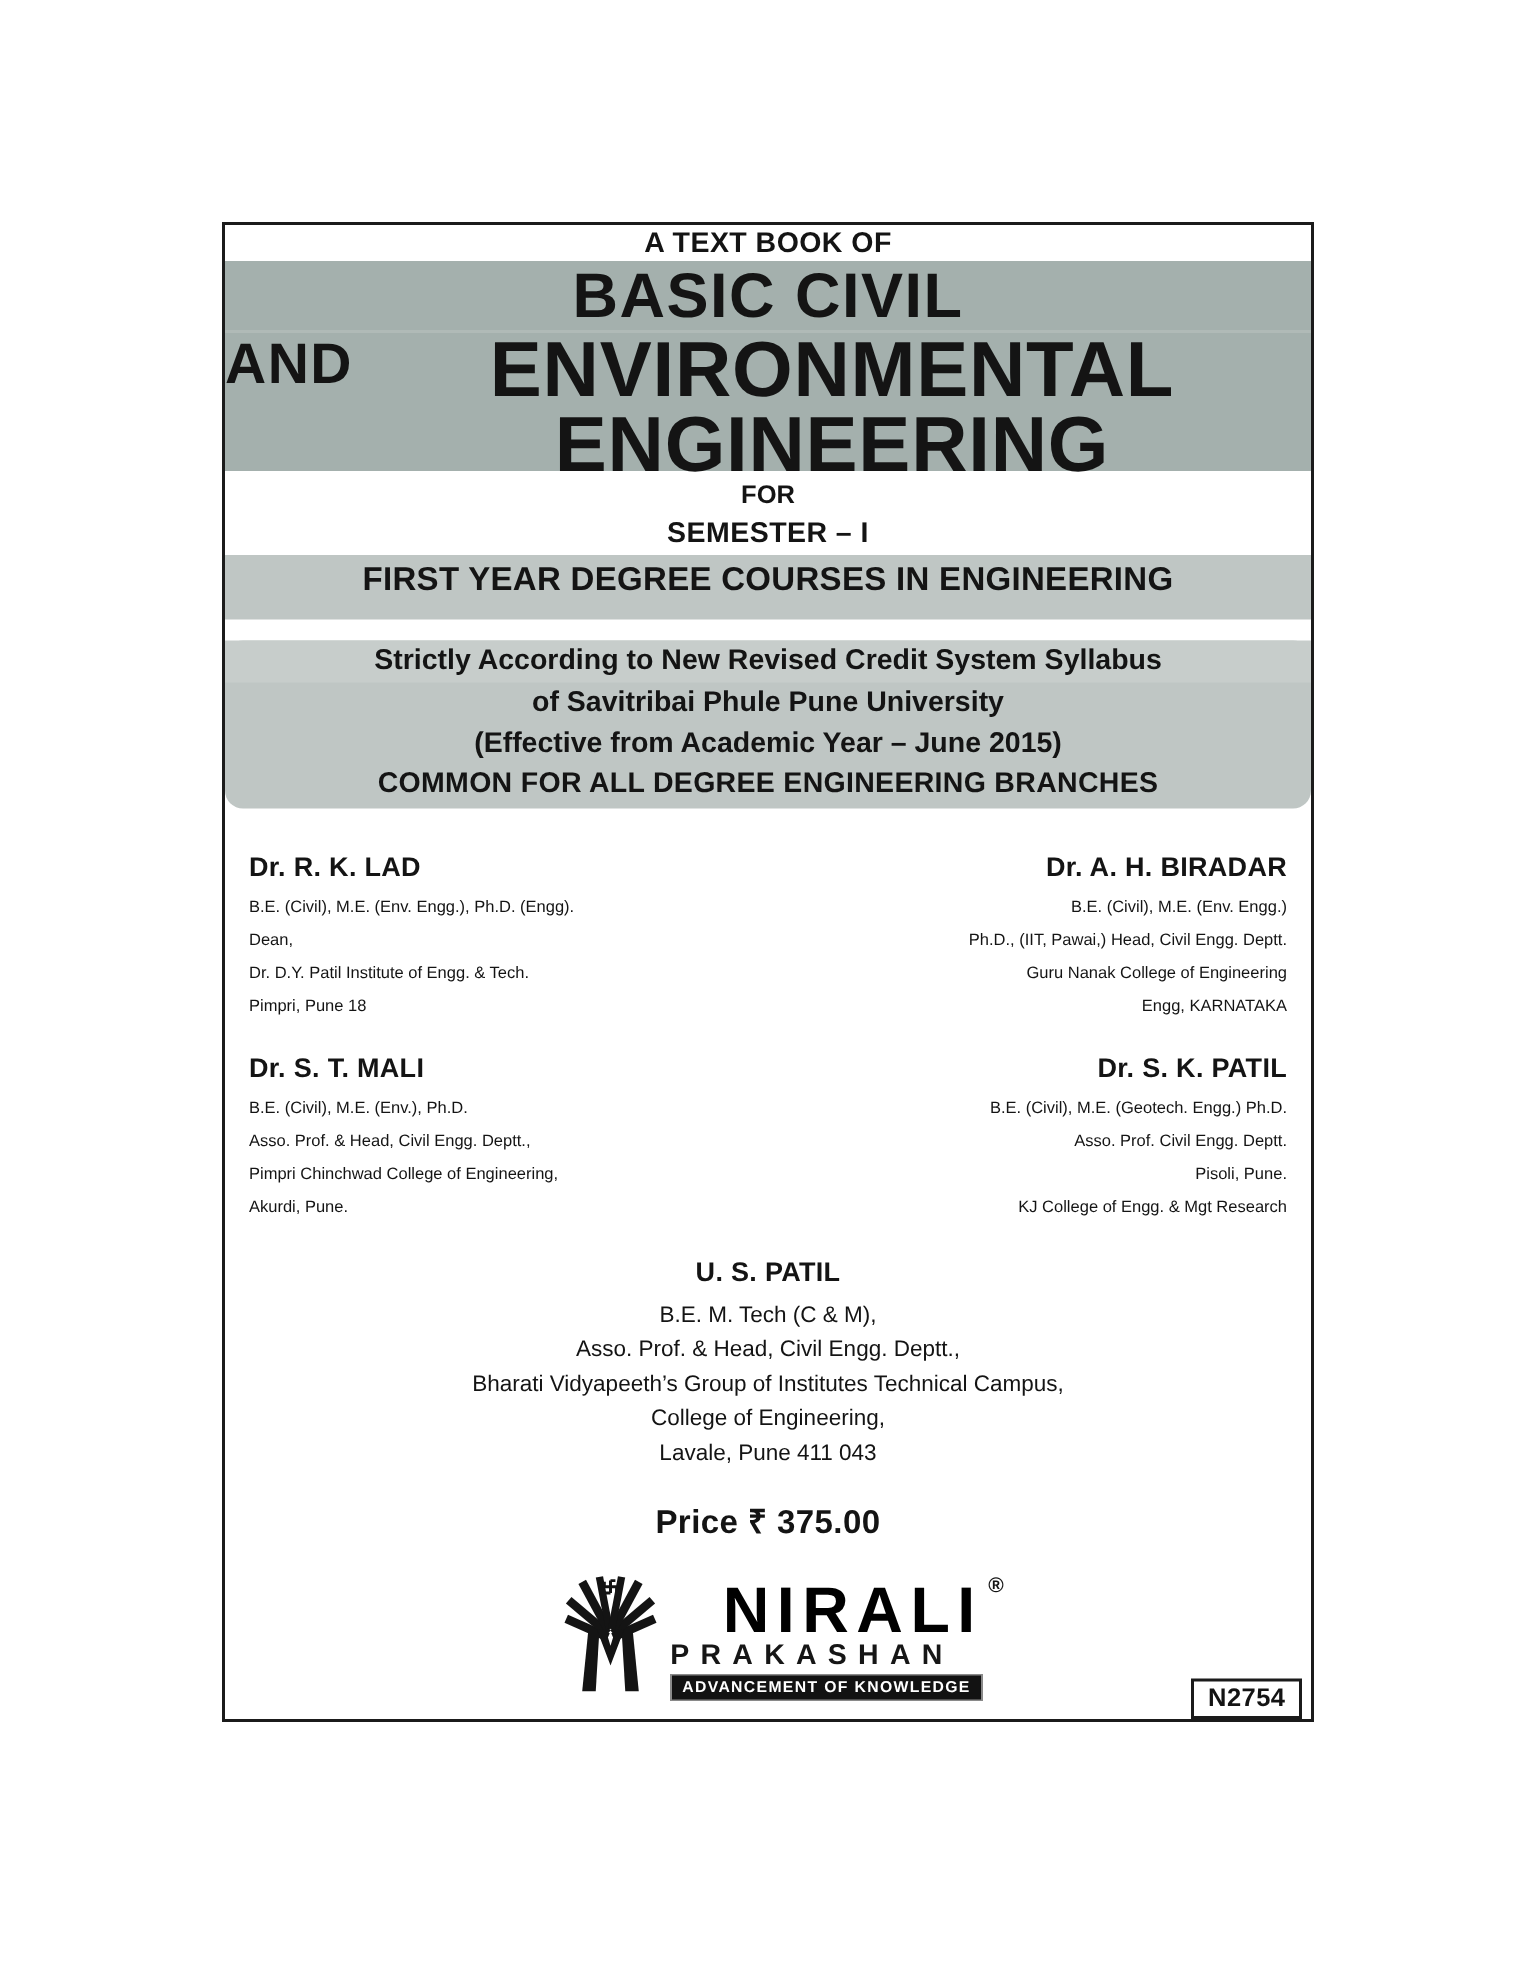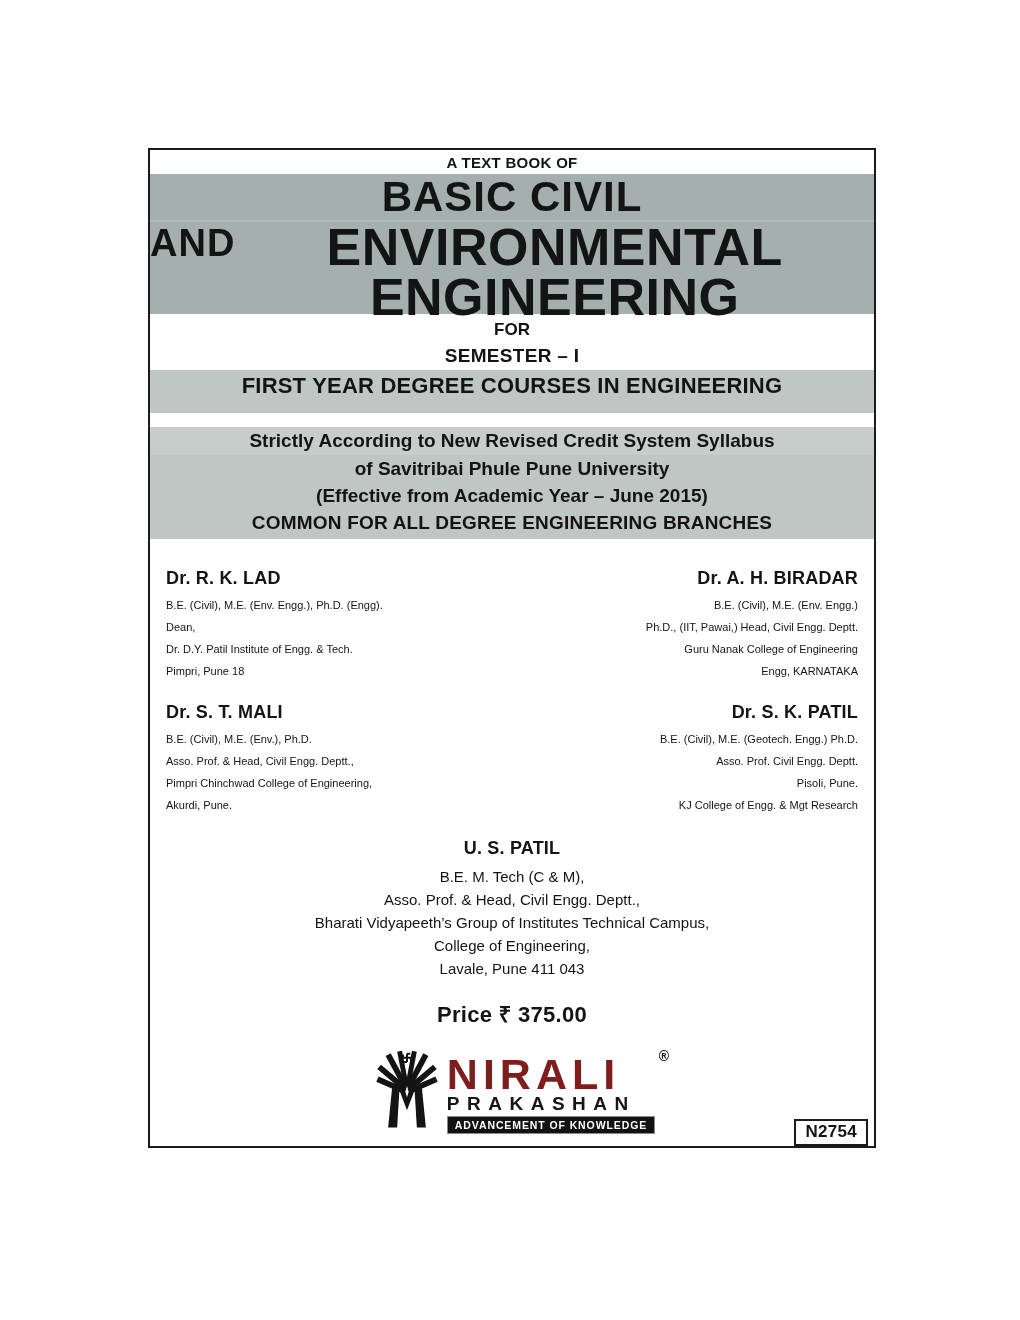--- a/index.html
+++ b/index.html
@@ -8,37 +8,37 @@
     width:1020px; height:1320px; position:relative;
     font-family:"Liberation Sans", sans-serif; color:#141414;
   }
   .page {
     position:absolute; left:148px; top:148px; width:728px; height:1000px;
     border:2px solid #1b1b1b; background:#ffffff; overflow:hidden;
   }
   .abs { position:absolute; left:0; right:0; }
   .center { text-align:center; }
 
-  .tagline { top:2px; height:22px; font-size:15px; font-weight:bold; line-height:22px; letter-spacing:.3px; }
+  .tagline { top:2px; height:22px; font-size:19px; font-weight:bold; line-height:22px; letter-spacing:.3px; }
 
   .band-dark  { background:#a4b0ad; }
   .band-light { background:#bfc6c4; }
 
   .title-band1 { top:24px; height:46px; display:flex; align-items:center; justify-content:center; }
   .title-band2 { top:70px; height:94px; border-top:2px solid #b0bab7; display:flex; flex-direction:row; justify-content:center; }
   .title-line1 { font-size:42px; font-weight:bold; letter-spacing:1px; }
   .title-line2 { font-size:38px; font-weight:bold; line-height:42px; letter-spacing:1px; }
   .title-line3 { font-size:52px; font-weight:bold; line-height:50px; letter-spacing:.5px; }
 
   .for-label { top:167px; height:25px; font-size:17px; font-weight:bold; line-height:25px; }
   .semester  { top:192px; height:27px; font-size:19px; font-weight:bold; line-height:27px; letter-spacing:.3px; }
 
   .course-band { top:220px; height:43px; font-size:22px; font-weight:bold; line-height:31px; letter-spacing:.2px; }
 
-  .syllabus { top:277px; height:112px; font-weight:bold; font-size:19px; }
+  .syllabus { top:277px; height:112px; font-weight:bold; font-size:19px;border-radius:12px; }
   .syllabus .line { line-height:27px; }
   .syllabus .line:first-child { background:#c7cdcb; height:28px; line-height:28px; }
   .syllabus .line:last-child { letter-spacing:.2px; }
 
   .authors-row { position:absolute; left:16px; right:16px; display:flex; justify-content:space-between; }
   .row1 { top:418px; }
   .row2 { top:552px; }
   .author { max-width:48%; }
   .author.right { text-align:right; }
   .author-name { font-size:18px; font-weight:bold; margin-bottom:5px; letter-spacing:.2px; }
@@ -46,21 +46,21 @@
 
   .center-author { top:666px;margin-top:22px; }
   .center-author .author-name { font-size:18px; font-weight:bold; margin-bottom:6px; }
   .center-author .author-line { font-size:15px; line-height:23px; }
 
   .price { top:848px; font-size:22px; font-weight:bold; letter-spacing:.3px; }
 
   .logo { top:898px; height:84px; display:flex; align-items:flex-start; justify-content:center; }
   .logo-icon { width:76px; height:82px; margin-right:2px; flex:0 0 auto; }
   .logo-text { position:relative; padding-top:6px; }
-  .logo-name { font-size:43px; font-weight:bold; line-height:40px; letter-spacing:5px; color:#7f1d1d; }
+  .logo-name { font-size:43px; font-weight:bold; line-height:40px; letter-spacing:5px; color:#000000;margin-left:35px; }
   .logo-reg { position:absolute; top:0px; right:-14px; font-size:14px; font-weight:bold; }
   .logo-sub { font-size:19px; font-weight:bold; letter-spacing:7.5px; line-height:20px; color:#161616; }
   .logo-slogan { display:inline-block; background:#121212; color:#ffffff; border:1px solid #8a8a8a;
                  font-size:10.5px; font-weight:bold; letter-spacing:.9px; padding:2px 7px; margin-top:2px; }
 
   .code-box { position:absolute; right:6px; top:969px; border:2px solid #1b1b1b;
               font-size:17px; font-weight:bold; padding:1px 9px 2px; letter-spacing:.3px; }
 </style>
 </head>
 <body>

